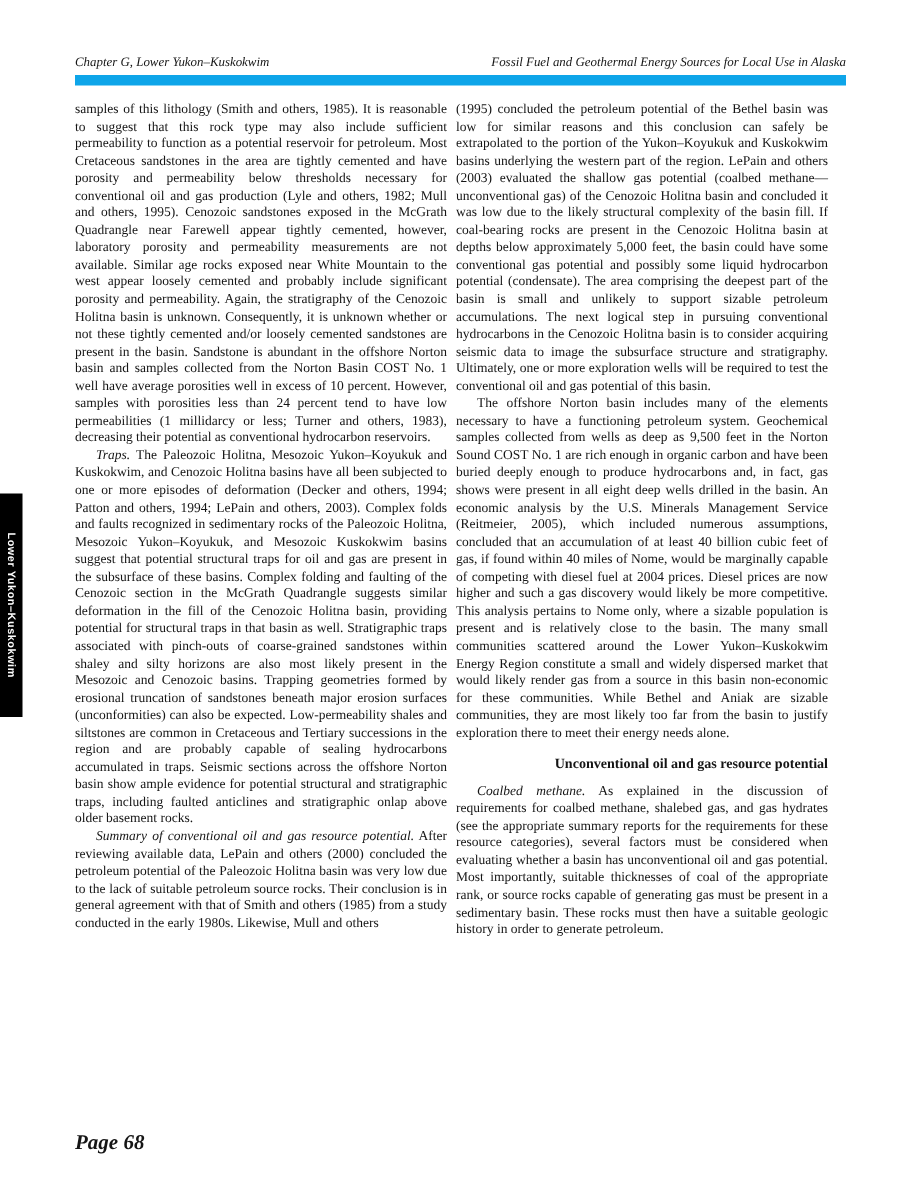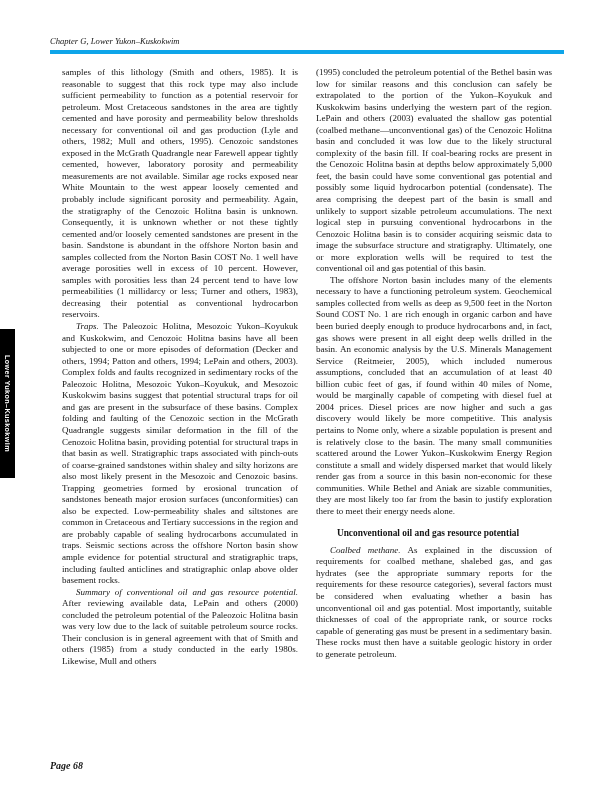--- a/index.html
+++ b/index.html
@@ -12,66 +12,67 @@
     color:#151515;
   }
   .running-head {
     position:absolute;
     left:50px; right:48px; top:36px;
     display:flex; justify-content:space-between; align-items:flex-end;
     font-style:italic;
     font-size:8.6px;
     line-height:10px;
     padding-bottom:4px;
-    border-bottom:4px solid #0ea5e9;
+    border-bottom:7px solid #0ea5e9;
   }
   .col {
     position:absolute; top:67px; width:248px;
     font-size:9px; line-height:11.55px;
     text-align:justify;
     hyphens:auto; -webkit-hyphens:auto;
   }
   .col-left  { left:50px; }
   .col-right { left:304px; }
-  p.para { text-indent:14px;margin-left:12px; }
+  p.para { text-indent:14px; }
   p.para.no-indent { text-indent:0; }
   .lead { font-weight:normal; font-style:italic; }
   .section-heading {
     font-weight:bold;
     font-size:9.4px;
     line-height:11.5px;
     margin:11px 0 5px 0;
-    text-align:center;
+    text-align:right;
   }
   .edge-tab {
     position:absolute;
     left:0; top:329px;
     width:15px; height:149px;
     background:#000000;
     color:#ffffff;
     display:flex; align-items:center; justify-content:center;
     writing-mode:vertical-rl;
     font-family:"Liberation Sans", sans-serif;
     font-size:7.2px;
     font-weight:bold;
     letter-spacing:0.4px;
     white-space:nowrap;
   }
   .page-footer {
     position:absolute;
     left:50px; bottom:21px;
     font-weight:bold; font-style:italic;
-    font-size:10px;
+    font-size:14px;
   }
 </style>
 </head>
 <body>
 
 <header class="running-head">
   <span>Chapter G, Lower Yukon–Kuskokwim</span>
+  <span>Fossil Fuel and Geothermal Energy Sources for Local Use in Alaska</span>
 </header>
 
 <div class="edge-tab">
   <span>Lower Yukon–Kuskokwim</span>
 </div>
 
 <div class="col col-left">
   <p class="para no-indent"><span>samples of this lithology (Smith and others, 1985). It is reasonable to suggest that this rock type may also include sufficient permeability to function as a potential reservoir for petroleum. Most Cretaceous sandstones in the area are tightly cemented and have porosity and permeability below thresholds necessary for conventional oil and gas production (Lyle and others, 1982; Mull and others, 1995). Cenozoic sandstones exposed in the McGrath Quadrangle near Farewell appear tightly cemented, however, laboratory porosity and permeability measurements are not available. Similar age rocks exposed near White Mountain to the west appear loosely cemented and probably include significant porosity and permeability. Again, the stratigraphy of the Cenozoic Holitna basin is unknown. Consequently, it is unknown whether or not these tightly cemented and/or loosely cemented sandstones are present in the basin. Sandstone is abundant in the offshore Norton basin and samples collected from the Norton Basin COST No. 1 well have average porosities well in excess of 10 percent. However, samples with porosities less than 24 percent tend to have low permeabilities (1 millidarcy or less; Turner and others, 1983), decreasing their potential as conventional hydrocarbon reservoirs.</span></p>
   <p class="para"><span class="lead">Traps.</span><span> The Paleozoic Holitna, Mesozoic Yukon–Koyukuk and Kuskokwim, and Cenozoic Holitna basins have all been subjected to one or more episodes of deformation (Decker and others, 1994; Patton and others, 1994; LePain and others, 2003). Complex folds and faults recognized in sedimentary rocks of the Paleozoic Holitna, Mesozoic Yukon–Koyukuk, and Mesozoic Kuskokwim basins suggest that potential structural traps for oil and gas are present in the subsurface of these basins. Complex folding and faulting of the Cenozoic section in the McGrath Quadrangle suggests similar deformation in the fill of the Cenozoic Holitna basin, providing potential for structural traps in that basin as well. Stratigraphic traps associated with pinch-outs of coarse-grained sandstones within shaley and silty horizons are also most likely present in the Mesozoic and Cenozoic basins. Trapping geometries formed by erosional truncation of sandstones beneath major erosion surfaces (unconformities) can also be expected. Low-permeability shales and siltstones are common in Cretaceous and Tertiary successions in the region and are probably capable of sealing hydrocarbons accumulated in traps. Seismic sections across the offshore Norton basin show ample evidence for potential structural and stratigraphic traps, including faulted anticlines and stratigraphic onlap above older basement rocks.</span></p>
   <p class="para"><span class="lead">Summary of conventional oil and gas resource potential.</span><span> After reviewing available data, LePain and others (2000) concluded the petroleum potential of the Paleozoic Holitna basin was very low due to the lack of suitable petroleum source rocks. Their conclusion is in general agreement with that of Smith and others (1985) from a study conducted in the early 1980s. Likewise, Mull and others</span></p>

